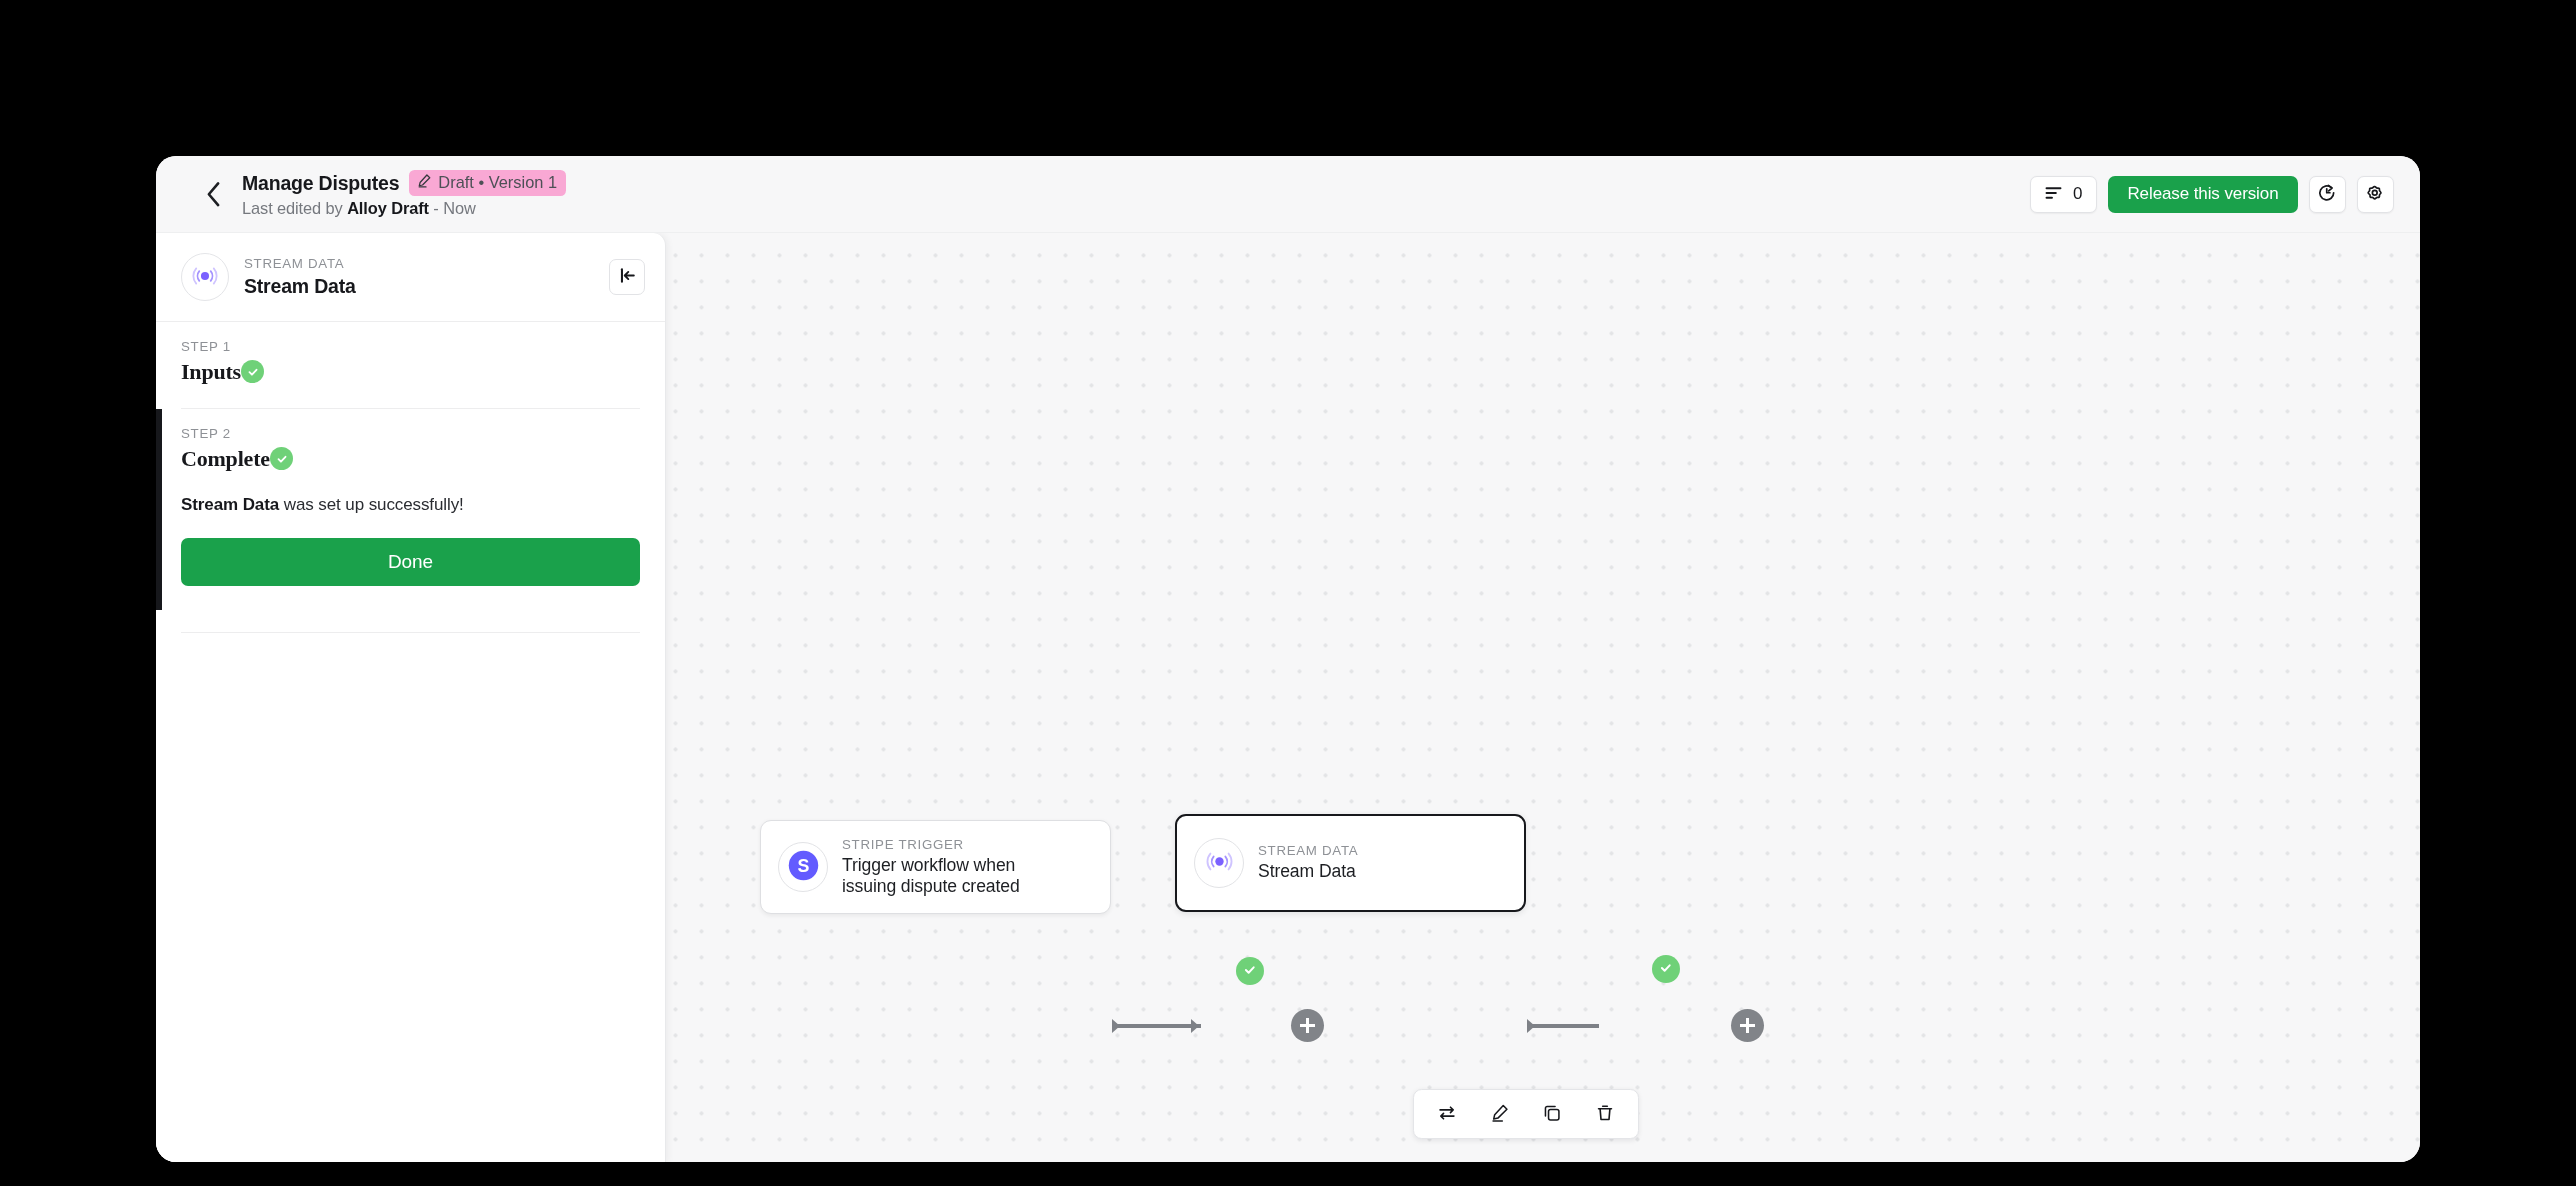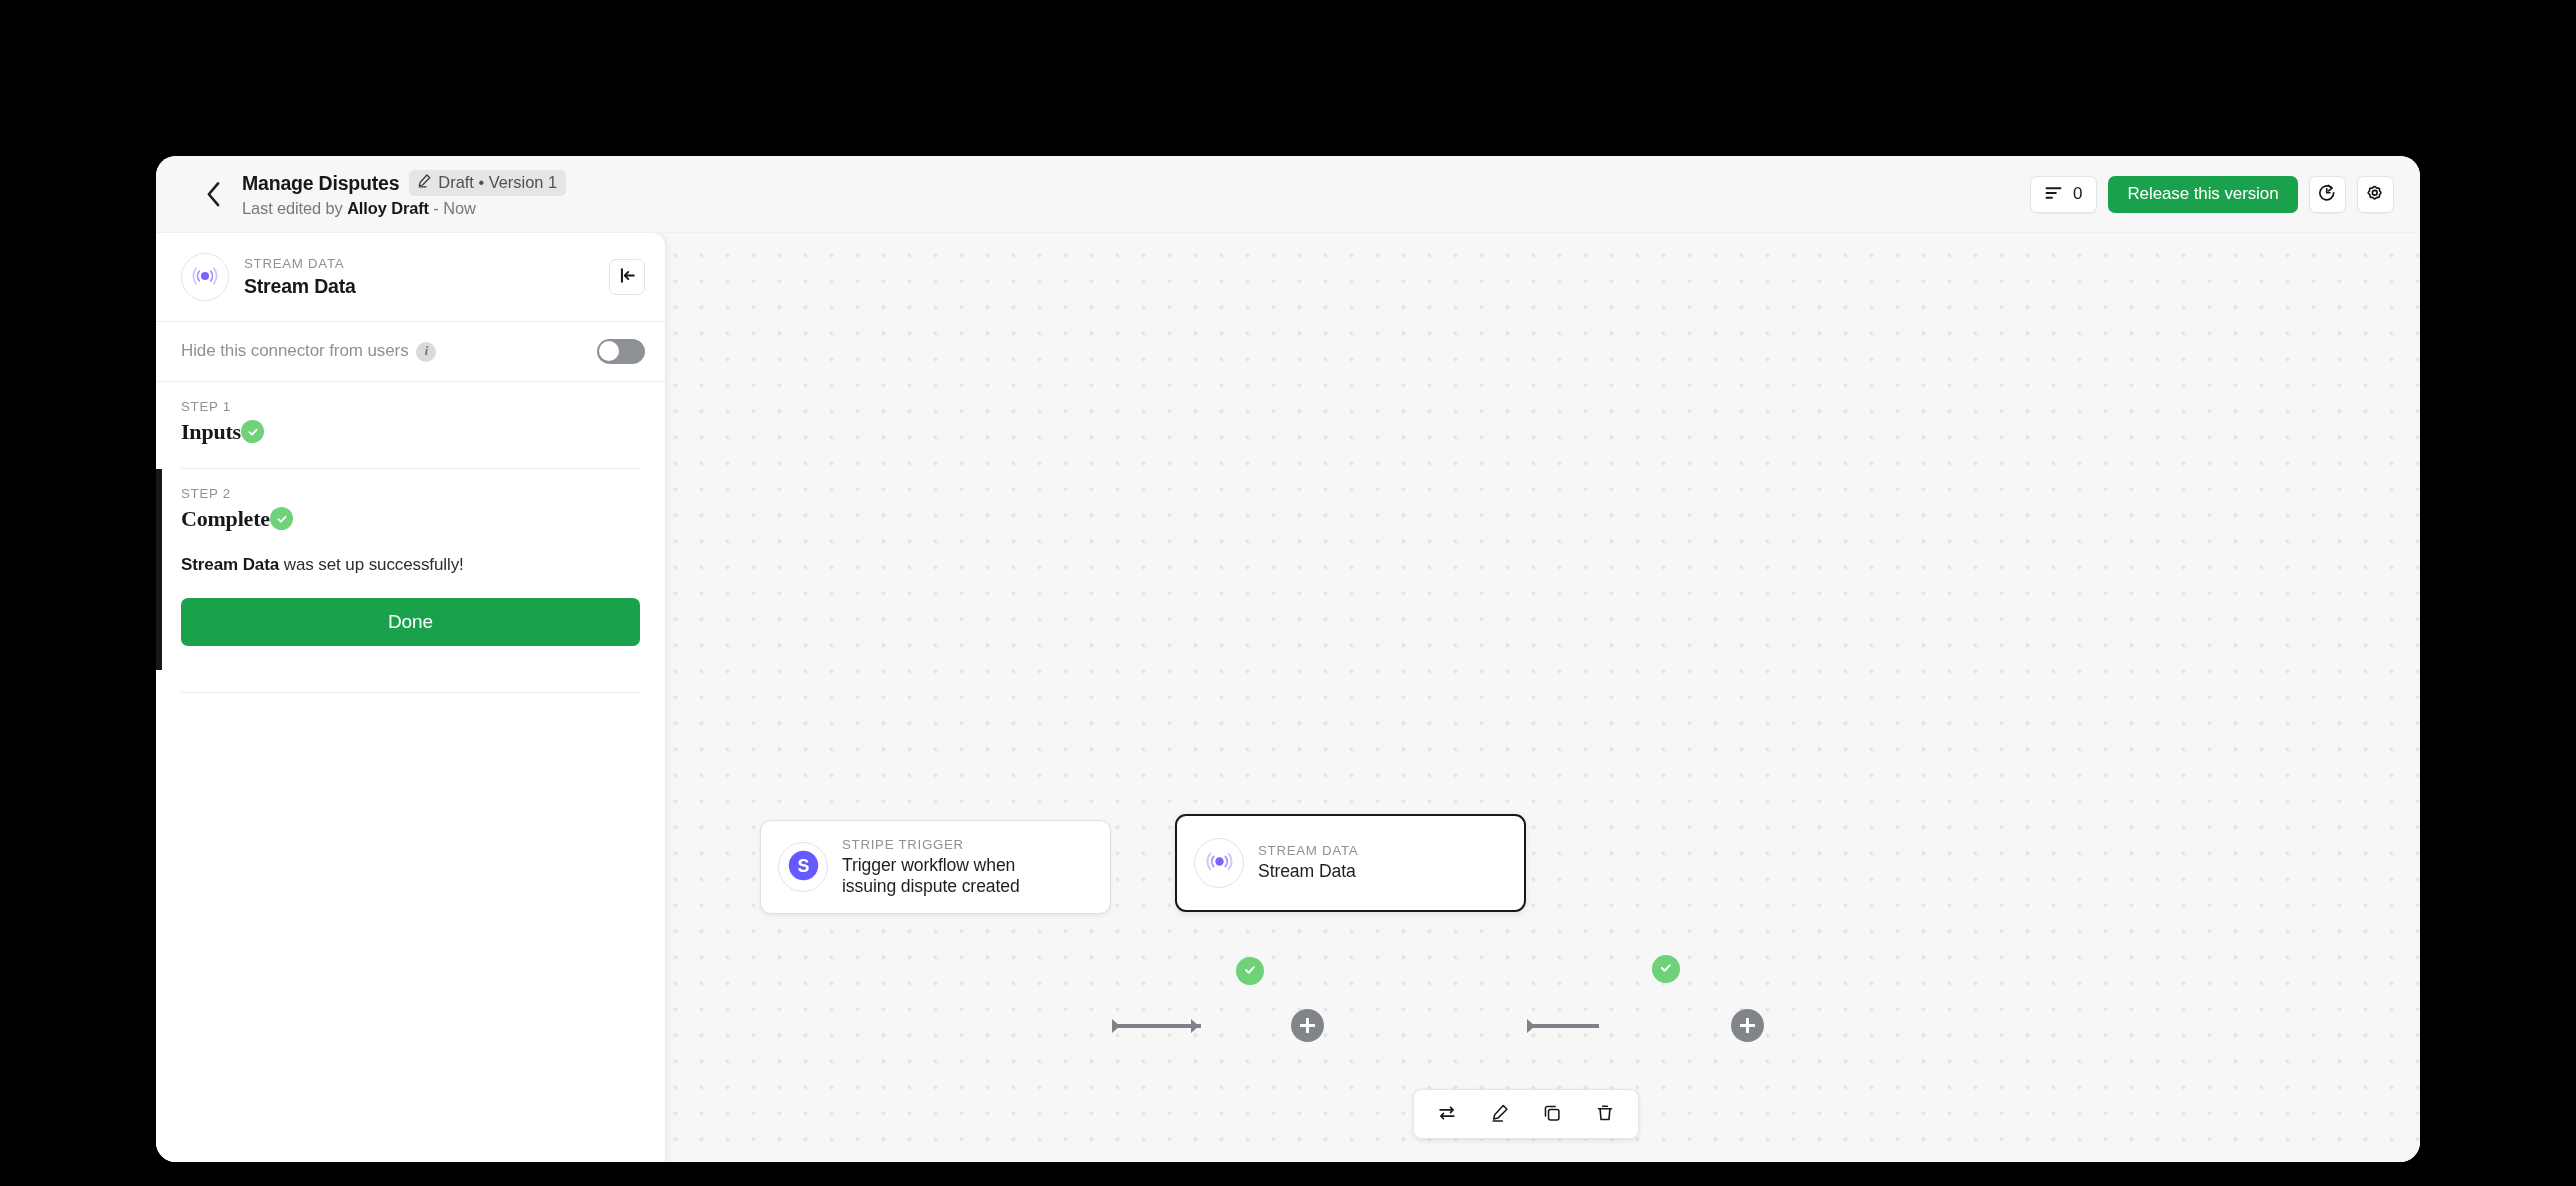--- a/index.html
+++ b/index.html
@@ -37,21 +37,21 @@
   #back-button svg { display: block; }
 
   #title-block { display: flex; flex-direction: column; gap: 2.3px; }
   #title-row { display: flex; align-items: center; gap: 10px; }
   #workflow-title {
     font-size: 19.5px; font-weight: bold; color: #17181c;
     letter-spacing: -0.2px;
   }
   #version-chip {
     display: inline-flex; align-items: center; gap: 6.2px;
-    background: #e5e5e5; border-radius: 5.5px;
+    background: #f9a8d4; border-radius: 5.5px;
     padding: 3.1px 9.4px 3.9px 7.8px;
     font-size: 16.4px; color: #4d5056;
     cursor: pointer;
   }
   #version-chip .pencil { display: block; }
   #subtitle {
     font-size: 16.4px; color: #75787e; letter-spacing: -0.1px;
   }
   #subtitle b { color: #17181c; font-weight: bold; }
 
@@ -492,27 +492,20 @@
         <div id="collapse-button">
           <span>
             <svg width="19" height="19" viewBox="0 0 24 24" fill="none">
               <path d="M5 4 V20" stroke="#17181c" stroke-width="2.6" stroke-linecap="round"></path>
               <path d="M20 12 H9 M13 7.5 L8.5 12 L13 16.5" stroke="#17181c" stroke-width="2.4" stroke-linecap="round" stroke-linejoin="round"></path>
             </svg>
           </span>
         </div>
       </div>
 
-      <div id="hide-row">
-        <span id="hide-label"><span>Hide this connector from users</span><span id="info-icon">i</span></span>
-        <div id="hide-spacer"></div>
-        <div id="hide-toggle">
-          <div class="knob"></div>
-        </div>
-      </div>
 
       <div class="step-block">
         <div class="step-kicker">STEP 1</div>
         <div class="step-title-row">
           <span class="step-title">Inputs</span>
           <span class="check-badge">
             <svg width="14" height="14" viewBox="0 0 20 20" fill="none">
               <path d="M5 10.3 L8.5 13.8 L15 6.8" stroke="#ffffff" stroke-width="2.6" stroke-linecap="round" stroke-linejoin="round"></path>
             </svg>
           </span>

